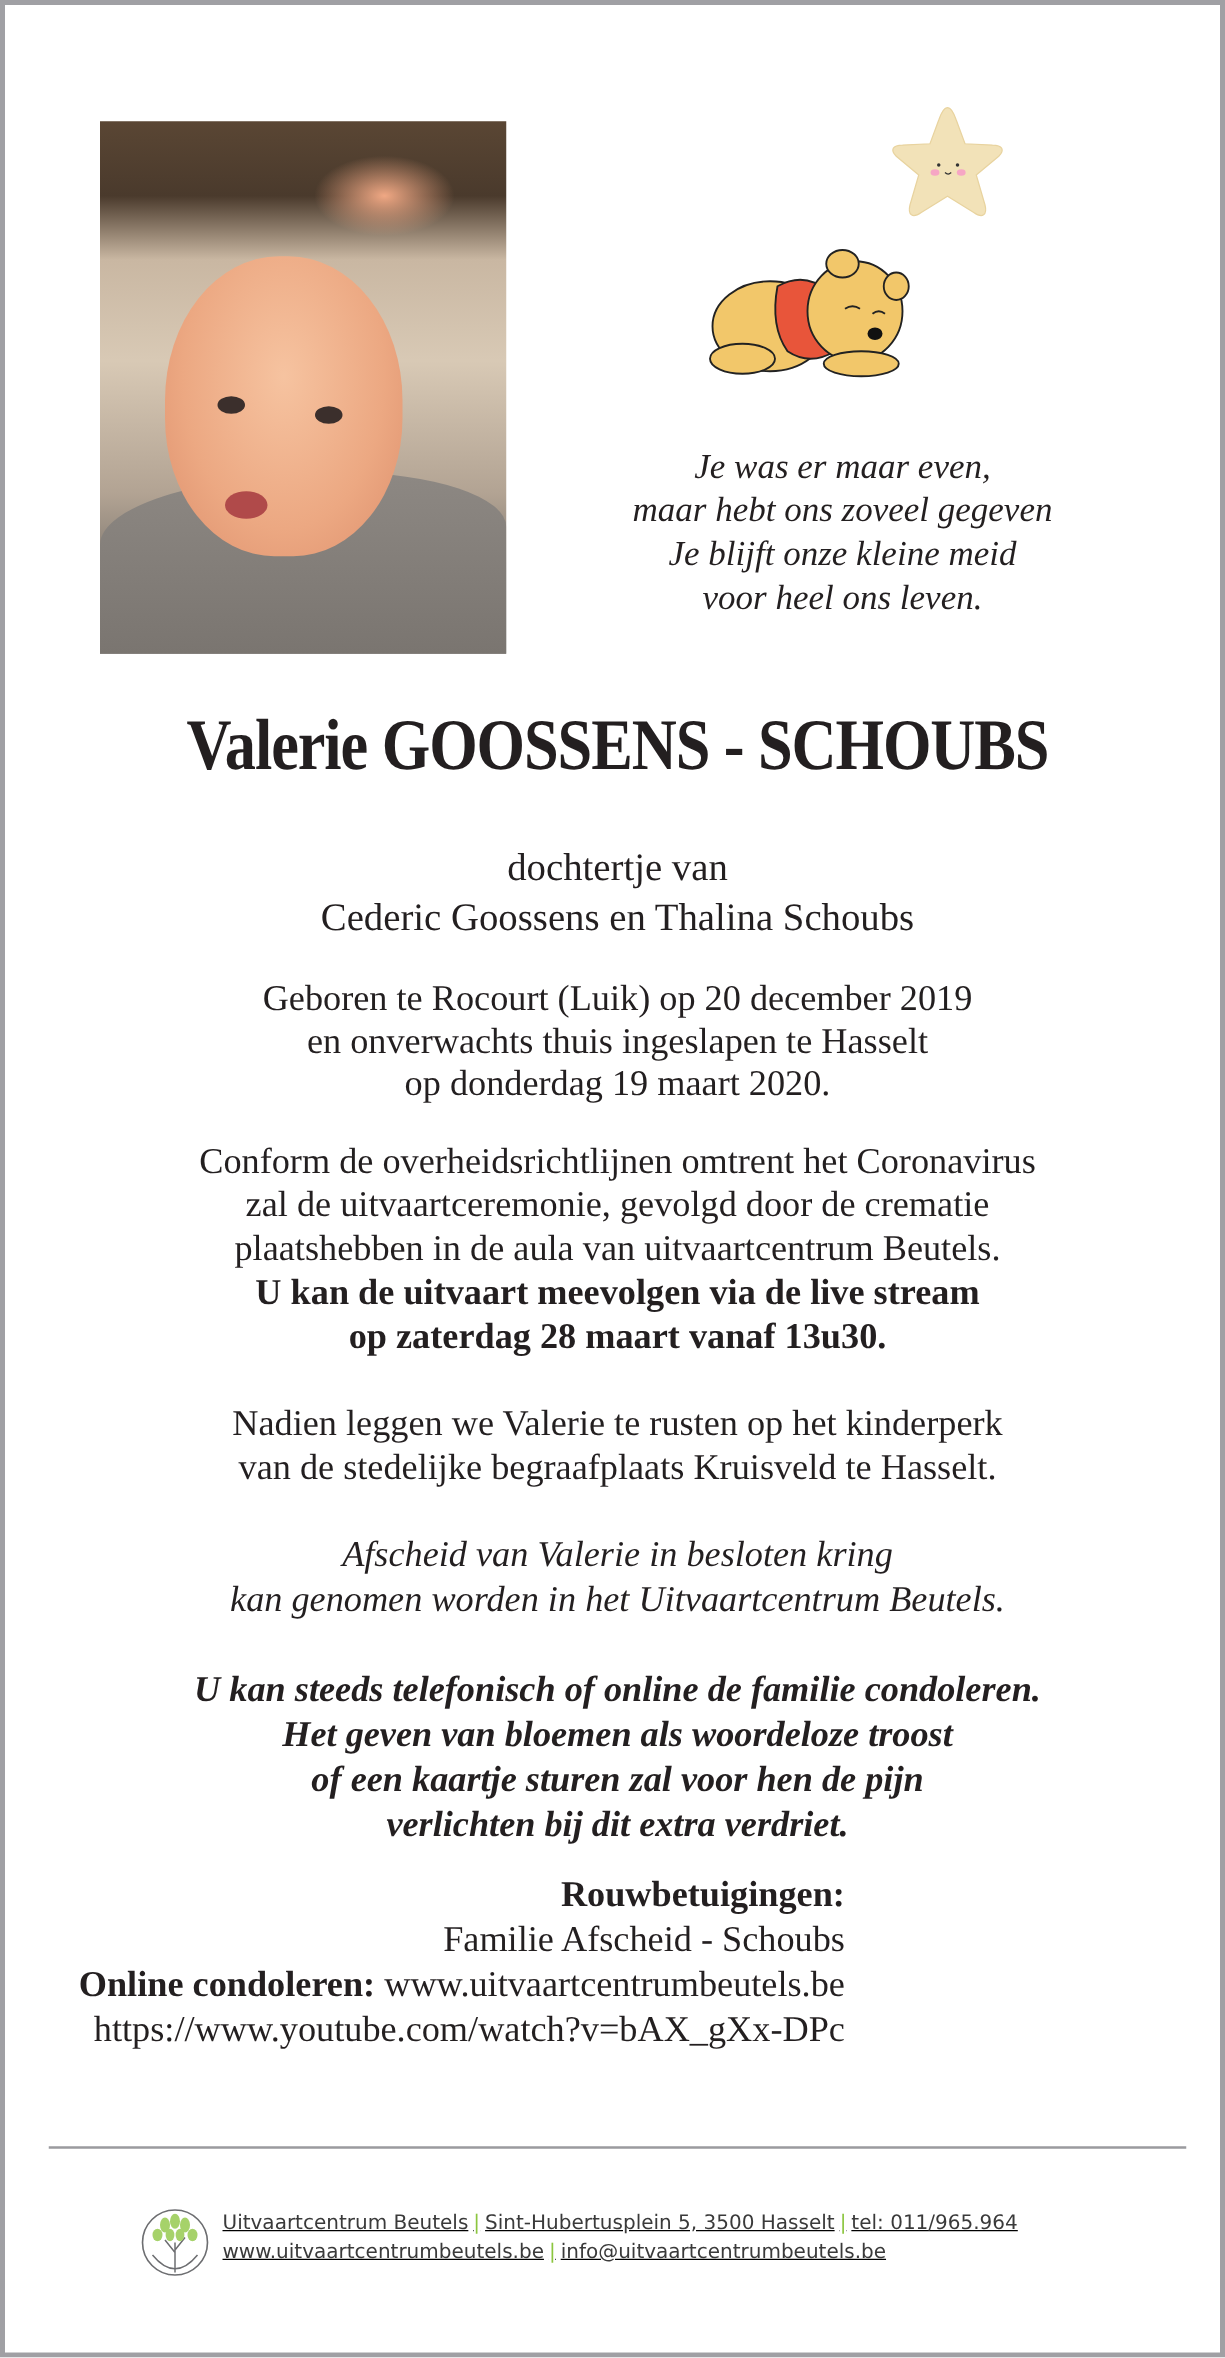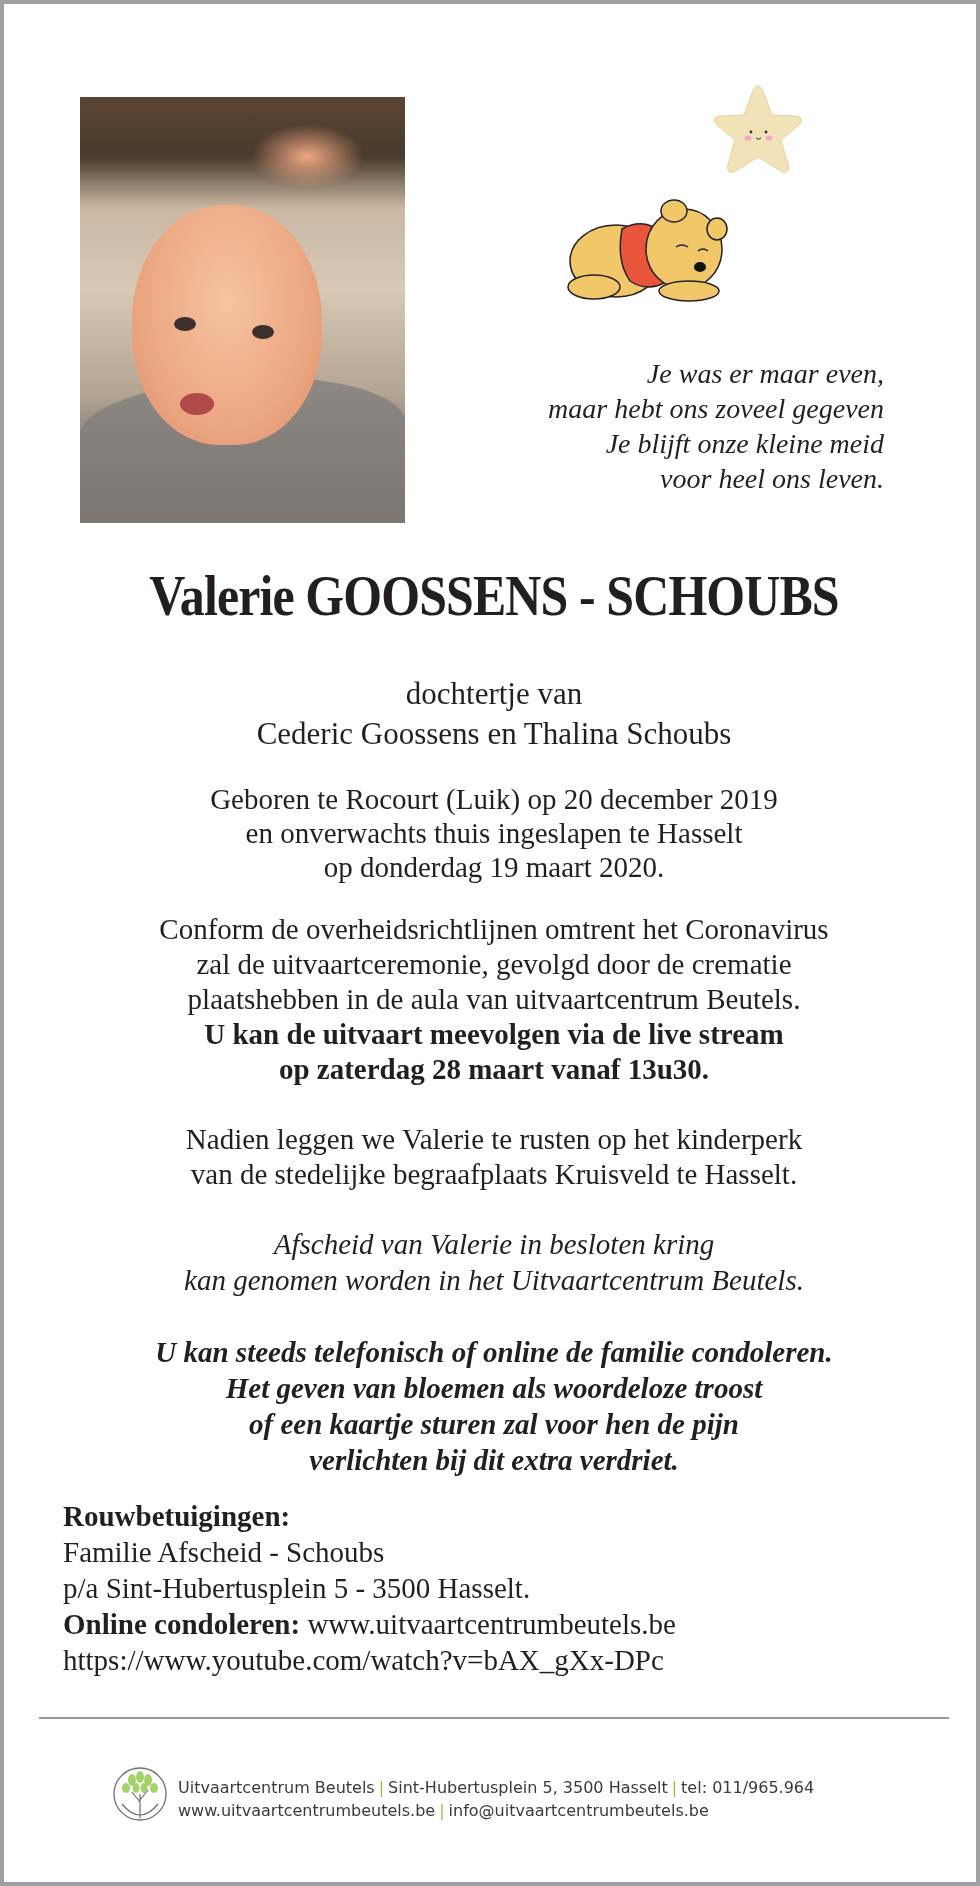--- a/index.html
+++ b/index.html
@@ -28,35 +28,35 @@
     background: radial-gradient(ellipse at 50% 40%, #f6c3a0 0%, #eca882 60%, #dd8f6c 100%);
   }
   .photo .eye { position: absolute; width: 22px; height: 14px; border-radius: 50%; background: #3b2f2c; }
   .photo .mouth { position: absolute; width: 34px; height: 22px; border-radius: 50%; background: #b04a4a; }
 
   .star { position: absolute; left: 704px; top: 78px; width: 100px; height: 100px; }
   .bear { position: absolute; left: 560px; top: 185px; width: 180px; height: 115px; }
 
   .poem {
     position: absolute; left: 460px; top: 352px; width: 420px;
-    text-align: right; font-style: italic; font-size: 28px; line-height: 35px;
+    text-align: center; font-style: italic; font-size: 28px; line-height: 35px;
   }
   .name {
     position: absolute; left: 0; top: 556px; width: 980px; text-align: center;
     font-weight: bold; font-size: 58px; line-height: 72px; letter-spacing: -1px;
     transform: scaleX(0.86); transform-origin: 50% 50%;
   }
   .block { position: absolute; left: 0; width: 980px; text-align: center; font-size: 29px; line-height: 36px; }
   .block .b { font-weight: bold; }
   .block.italic { font-style: italic; }
-  .contacts { position: absolute; left: 59px; top: 1494px; font-size: 29px; line-height: 36px; text-align: left; }
+  .contacts { position: absolute; left: 59px; top: 1494px; font-size: 29px; line-height: 36px; text-align: right; }
   .contacts .b { font-weight: bold; }
   .rule { position: absolute; left: 35px; top: 1713px; width: 910px; height: 2px; background: #9a9a9e; }
 
-  .footer { position: absolute; left: 108px; top: 1762px; display: flex; align-items: flex-end; }
+  .footer { position: absolute; left: 108px; top: 1762px; display: flex; align-items: flex-start; text-decoration: underline; }
   .footer .logo { width: 56px; height: 56px; margin-right: 10px; }
   .footer .lines { font-family: "DejaVu Sans", sans-serif; font-size: 16px; line-height: 23px; color: #3a3a3a; }
   .footer .sep { color: #8cc63f; padding: 0 4px; }
 </style>
 </head>
 <body>
 
 <div class="frame">
 
   <div class="photo">
@@ -131,21 +131,20 @@
   <div class="block serif italic" style="top:1330px; line-height:36px; font-weight:bold;">
     <div>U kan steeds telefonisch of online de familie condoleren.</div>
     <div>Het geven van bloemen als woordeloze troost</div>
     <div>of een kaartje sturen zal voor hen de pijn</div>
     <div>verlichten bij dit extra verdriet.</div>
   </div>
 
   <div class="contacts serif">
     <div class="b">Rouwbetuigingen:</div>
     <div>Familie Afscheid - Schoubs</div>
-    <div>p/a Sint-Hubertusplein 5 - 3500 Hasselt.</div>
     <div>
       <span class="b">Online condoleren:</span>
       <span>www.uitvaartcentrumbeutels.be</span>
     </div>
     <div>https://www.youtube.com/watch?v=bAX_gXx-DPc</div>
   </div>
 
   <div class="rule"></div>
 
   <div class="footer">

